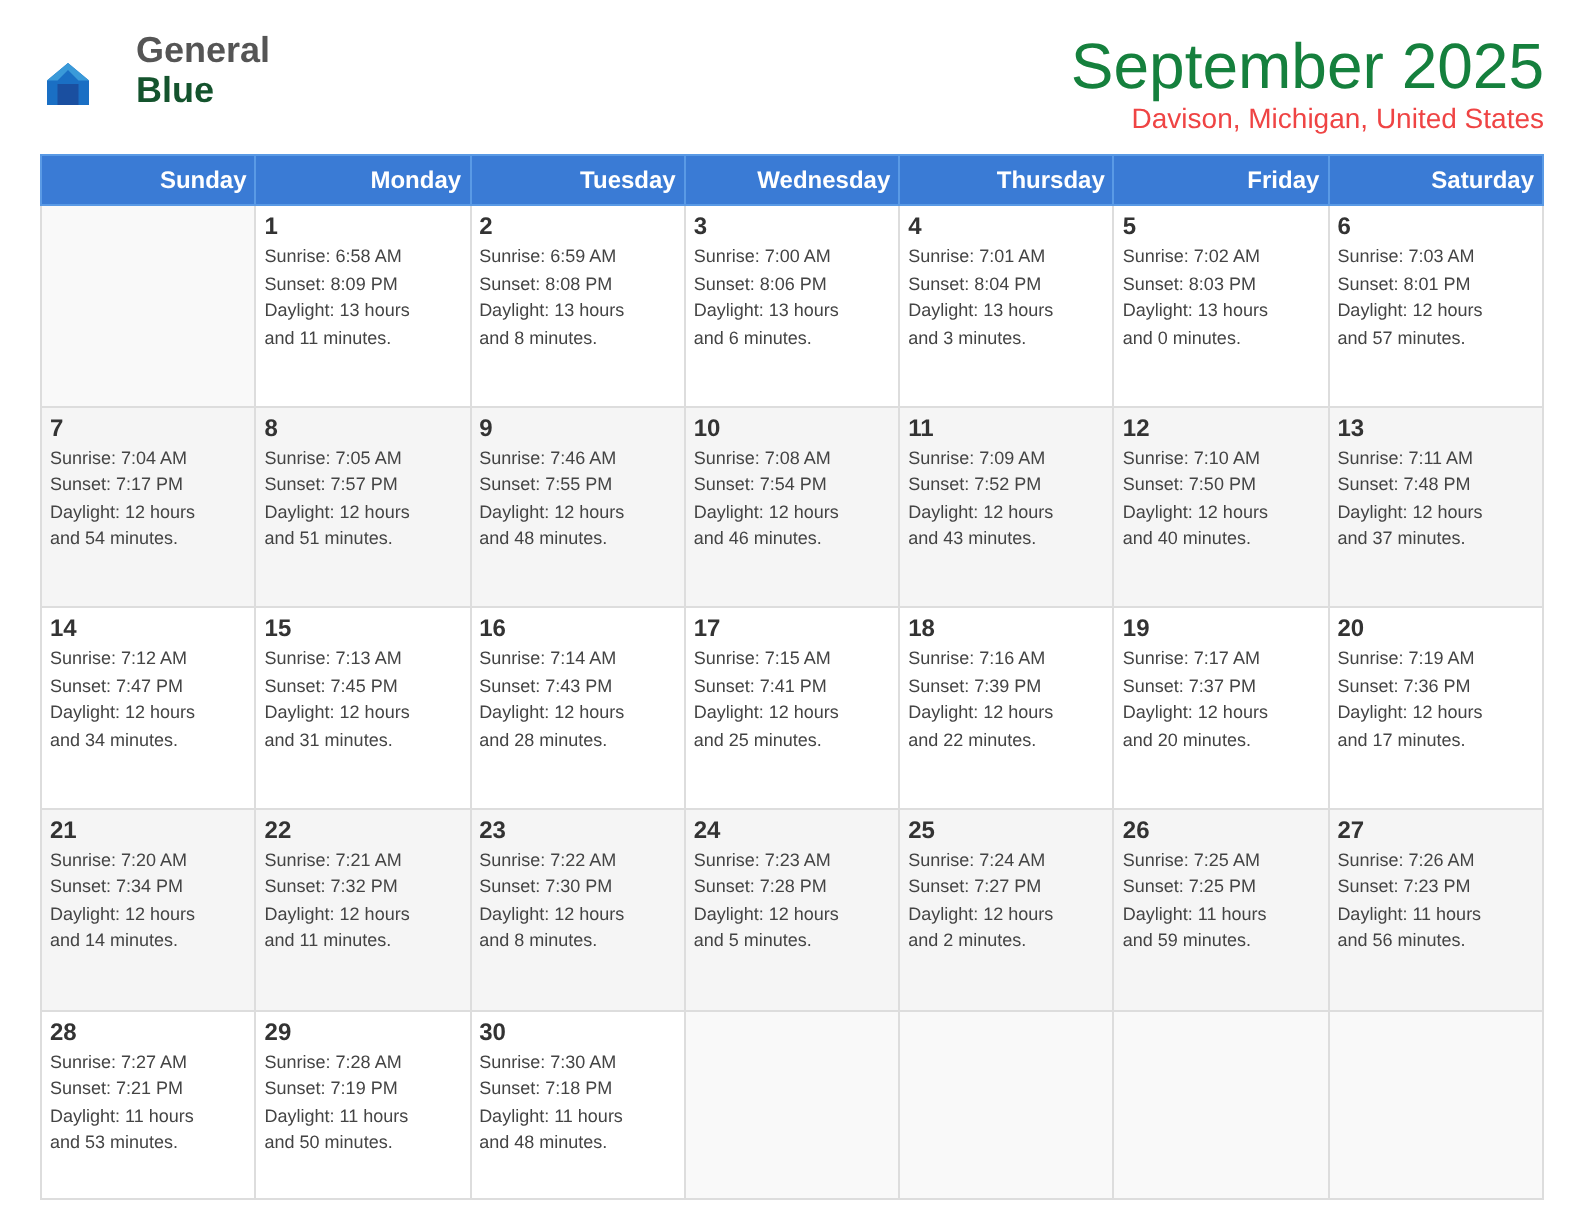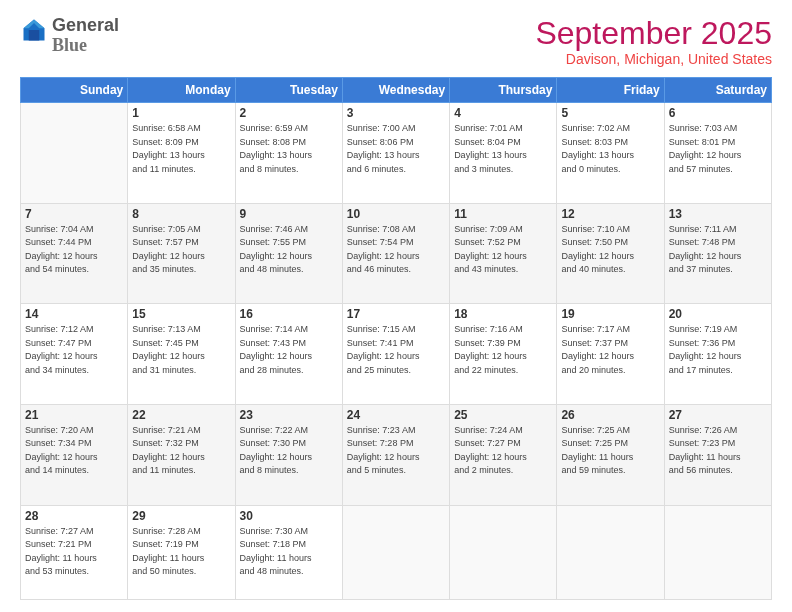--- a/index.html
+++ b/index.html
@@ -18,41 +18,41 @@
       flex-direction: column;
     }
     .header {
       display: flex;
       justify-content: space-between;
       align-items: flex-start;
       margin-bottom: 10px;
     }
     .logo {
       display: flex;
-      align-items: flex-start;
-      gap: 4px;
+      align-items: flex-end;
+      gap: 20px;
     }
     .logo-text {
       font-size: 18px;
       font-weight: bold;
       line-height: 1.1;
     }
     .logo-general { color: #555; }
-    .logo-blue { color: #737373; font-family: Liberation Serif, serif; }
+    .logo-blue { color: #14532d; }
     .logo-icon {
       width: 28px;
       height: 28px;
     }
     .title-block {
       text-align: right;
     }
     .month-year {
       font-size: 32px;
       font-weight: normal;
-      color: #be185d;
+      color: #15803d;
       line-height: 1.1;
     }
     .location {
       font-size: 14px;
       color: #ef4444;
     }
     .calendar {
       flex: 1;
       border: 1px solid #ccc;
       border-collapse: collapse;
@@ -176,30 +176,30 @@
             <div class="day-info">Sunrise: 7:03 AM</div>
             <div class="day-info">Sunset: 8:01 PM</div>
             <div class="day-info">Daylight: 12 hours</div>
             <div class="day-info">and 57 minutes.</div>
           </td>
         </tr>
         <tr class="row-shaded">
           <td>
             <span class="day-num">7</span>
             <div class="day-info">Sunrise: 7:04 AM</div>
-            <div class="day-info">Sunset: 7:44 PM</div>
+            <div class="day-info">Sunset: 7:17 PM</div>
             <div class="day-info">Daylight: 12 hours</div>
             <div class="day-info">and 54 minutes.</div>
           </td>
           <td>
             <span class="day-num">8</span>
             <div class="day-info">Sunrise: 7:05 AM</div>
             <div class="day-info">Sunset: 7:57 PM</div>
             <div class="day-info">Daylight: 12 hours</div>
-            <div class="day-info">and 35 minutes.</div>
+            <div class="day-info">and 51 minutes.</div>
           </td>
           <td>
             <span class="day-num">9</span>
             <div class="day-info">Sunrise: 7:46 AM</div>
             <div class="day-info">Sunset: 7:55 PM</div>
             <div class="day-info">Daylight: 12 hours</div>
             <div class="day-info">and 48 minutes.</div>
           </td>
           <td>
             <span class="day-num">10</span>

